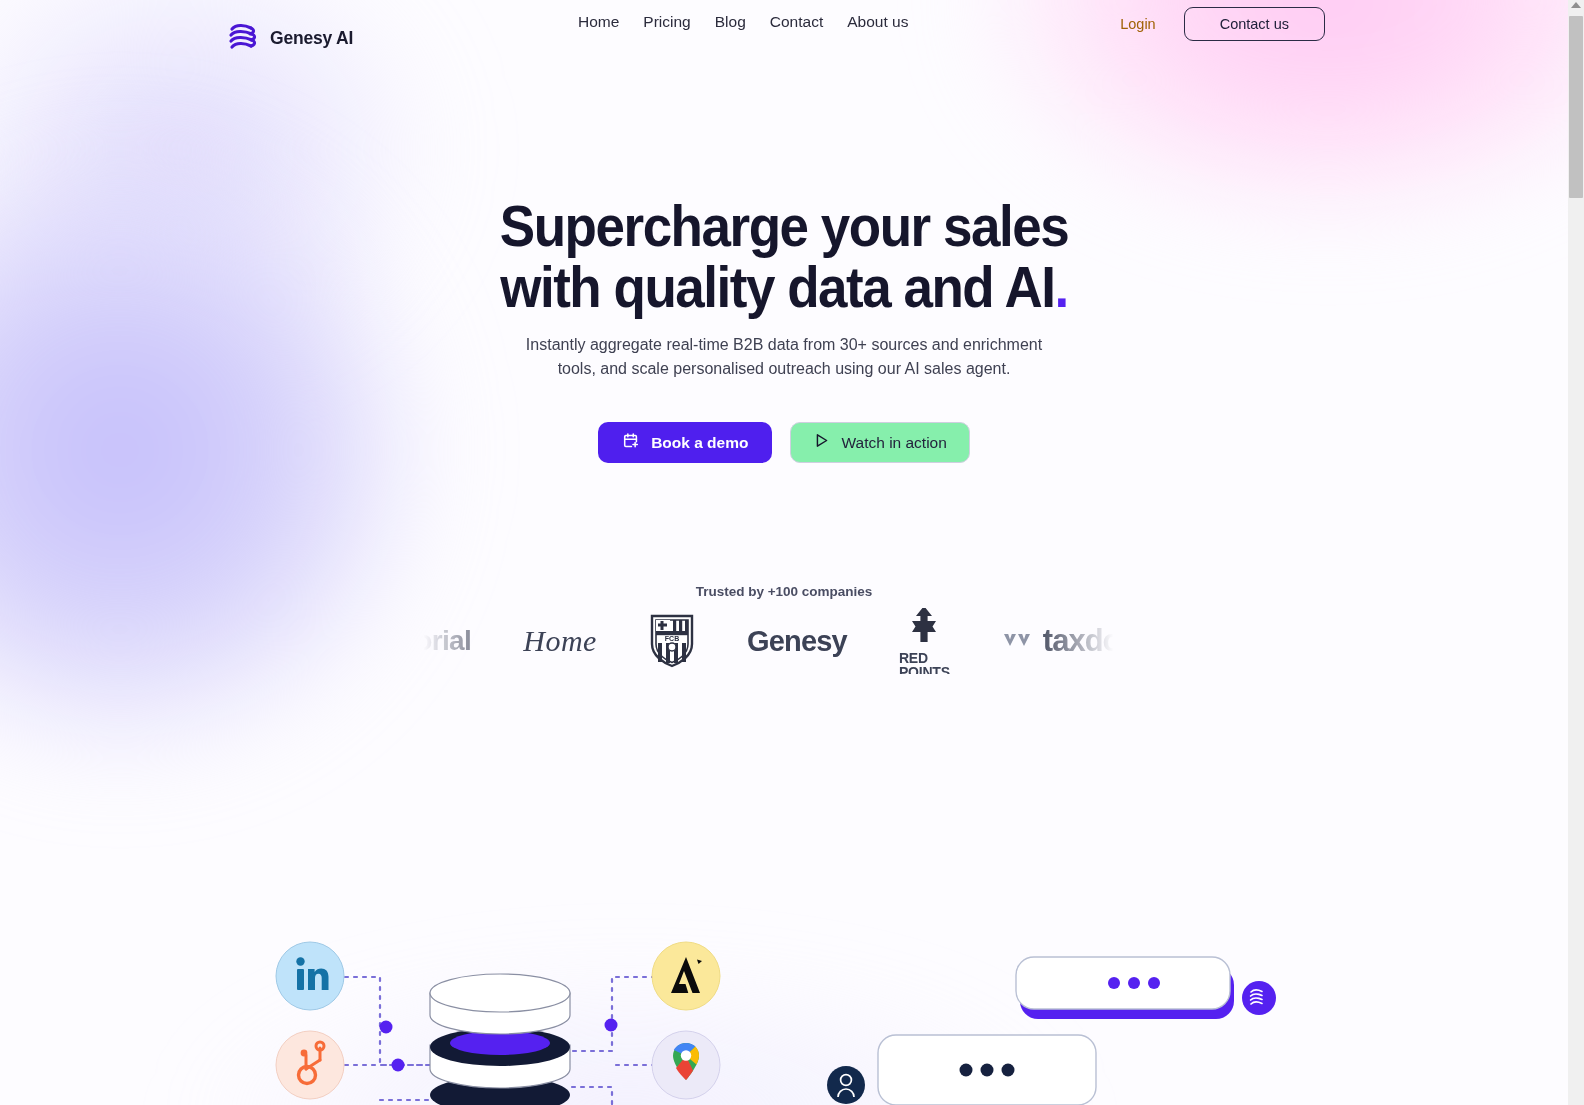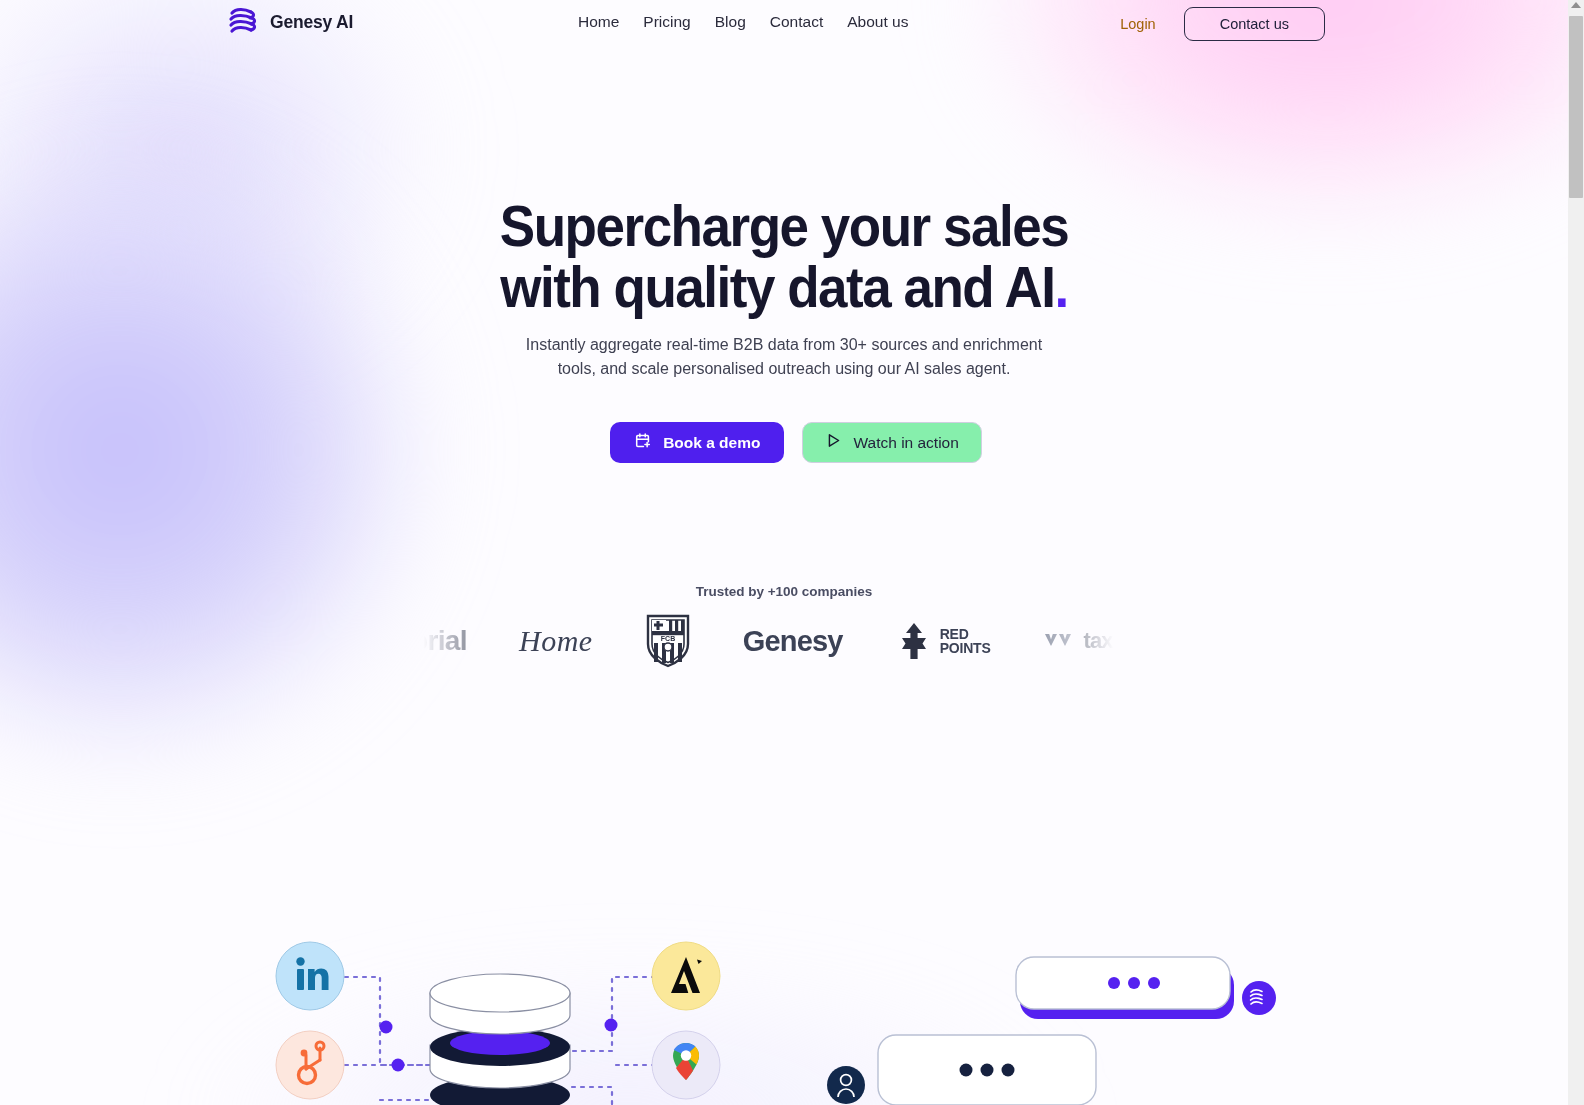--- a/index.html
+++ b/index.html
@@ -37,21 +37,21 @@
     width:900px; height:300px; left:180px; bottom:-160px;
     background:radial-gradient(ellipse at center, rgba(232,229,253,.55) 0%, rgba(255,255,255,0) 70%);
     filter:blur(40px);
   }
 
   
   header.nav {
     position:absolute; left:0; top:0; width:1568px; height:48px;
     display:flex; align-items:center; z-index:20;
   }
-  .brand { position:absolute; left:226px; top:4px; display:flex; align-items:center; gap:10px;text-align:right; }
+  .brand { position:absolute; left:226px; top:20px; display:flex; align-items:center; gap:10px;text-align:right; }
   .brand-logo { width:34px; height:36px; display:block; }
   .brand-name { font-size:17.5px; font-weight:bold; color:#1b1b2f; letter-spacing:-.2px; }
 
   .nav-links { position:absolute; left:578px; top:13px; display:flex; gap:24px; }
   .nav-links a {
     font-size:15.5px; color:#2b2b3c; text-decoration:none; white-space:nowrap;
   }
 
   .nav-right { position:absolute; right:243px; top:7px; display:flex; align-items:center; gap:28px; }
   .login-link { font-size:14.5px; color:#a16207; text-decoration:none; }
@@ -70,21 +70,21 @@
     font-family:"Liberation Sans Narrow","Liberation Sans", sans-serif;
     transform:scaleX(.93); transform-origin:center top;
   }
   .hero-title .dot { color:#5521f0; }
   .hero-sub {
     position:absolute; left:0; top:333px; width:1568px;
     font-size:16px; line-height:24px; color:#3f4152; font-weight:400;
   }
 
   .cta-row {
-    position:absolute; left:12px; top:422px; width:1568px;
+    position:absolute; left:0; top:422px; width:1568px;
     display:flex; justify-content:center; align-items:center; gap:18px;
   }
   .btn-primary {
     display:flex; align-items:center; gap:11px;
     background:#4f1fee; color:#fff; border:none; border-radius:10px;
     padding:0 24px; height:41px; font-size:15.5px; font-weight:bold;
     cursor:pointer; font-family:"Liberation Sans", sans-serif;
   }
   .btn-secondary {
     display:flex; align-items:center; gap:11px;
@@ -101,23 +101,23 @@
   .logo-strip {
     position:absolute; left:0; top:608px; width:1568px; height:66px; z-index:10;
     display:flex; justify-content:center; align-items:center; gap:52px;
     -webkit-mask-image:linear-gradient(to right, transparent 27%, #000 32%, #000 66%, transparent 71%);
     mask-image:linear-gradient(to right, transparent 27%, #000 32%, #000 66%, transparent 71%);
   }
   .logo-item { display:flex; align-items:center; color:#3c4256; white-space:nowrap; }
   .lg-factorial { font-size:28px; font-weight:bold; letter-spacing:-.6px; }
   .lg-canva { font-size:30px; font-style:italic; font-family:"Liberation Serif", serif; letter-spacing:.5px; }
   .lg-payhawk { font-size:29px; font-weight:bold; letter-spacing:-.8px; }
-  .lg-redpoints { display:flex; align-items:center; gap:7px; }
+  .lg-redpoints { display:flex; align-items:center; gap:7px;flex-direction:column; }
   .lg-redpoints .rp-txt { font-size:14px; font-weight:bold; line-height:14px; letter-spacing:-.2px; }
-  .lg-taxdown { display:flex; align-items:center; gap:7px; font-size:22px; font-weight:bold; letter-spacing:-1px; }
+  .lg-taxdown { display:flex; align-items:center; gap:7px; font-size:31px; font-weight:bold; letter-spacing:-1px; }
 
   
   .illus { position:absolute; left:0; top:905px; width:1568px; height:200px; z-index:5; }
 
   
   .scrollbar {
     position:absolute; right:0; top:0; width:16px; height:1105px;
     background:#f0f0f0; z-index:50;
   }
   .sb-arrow {

